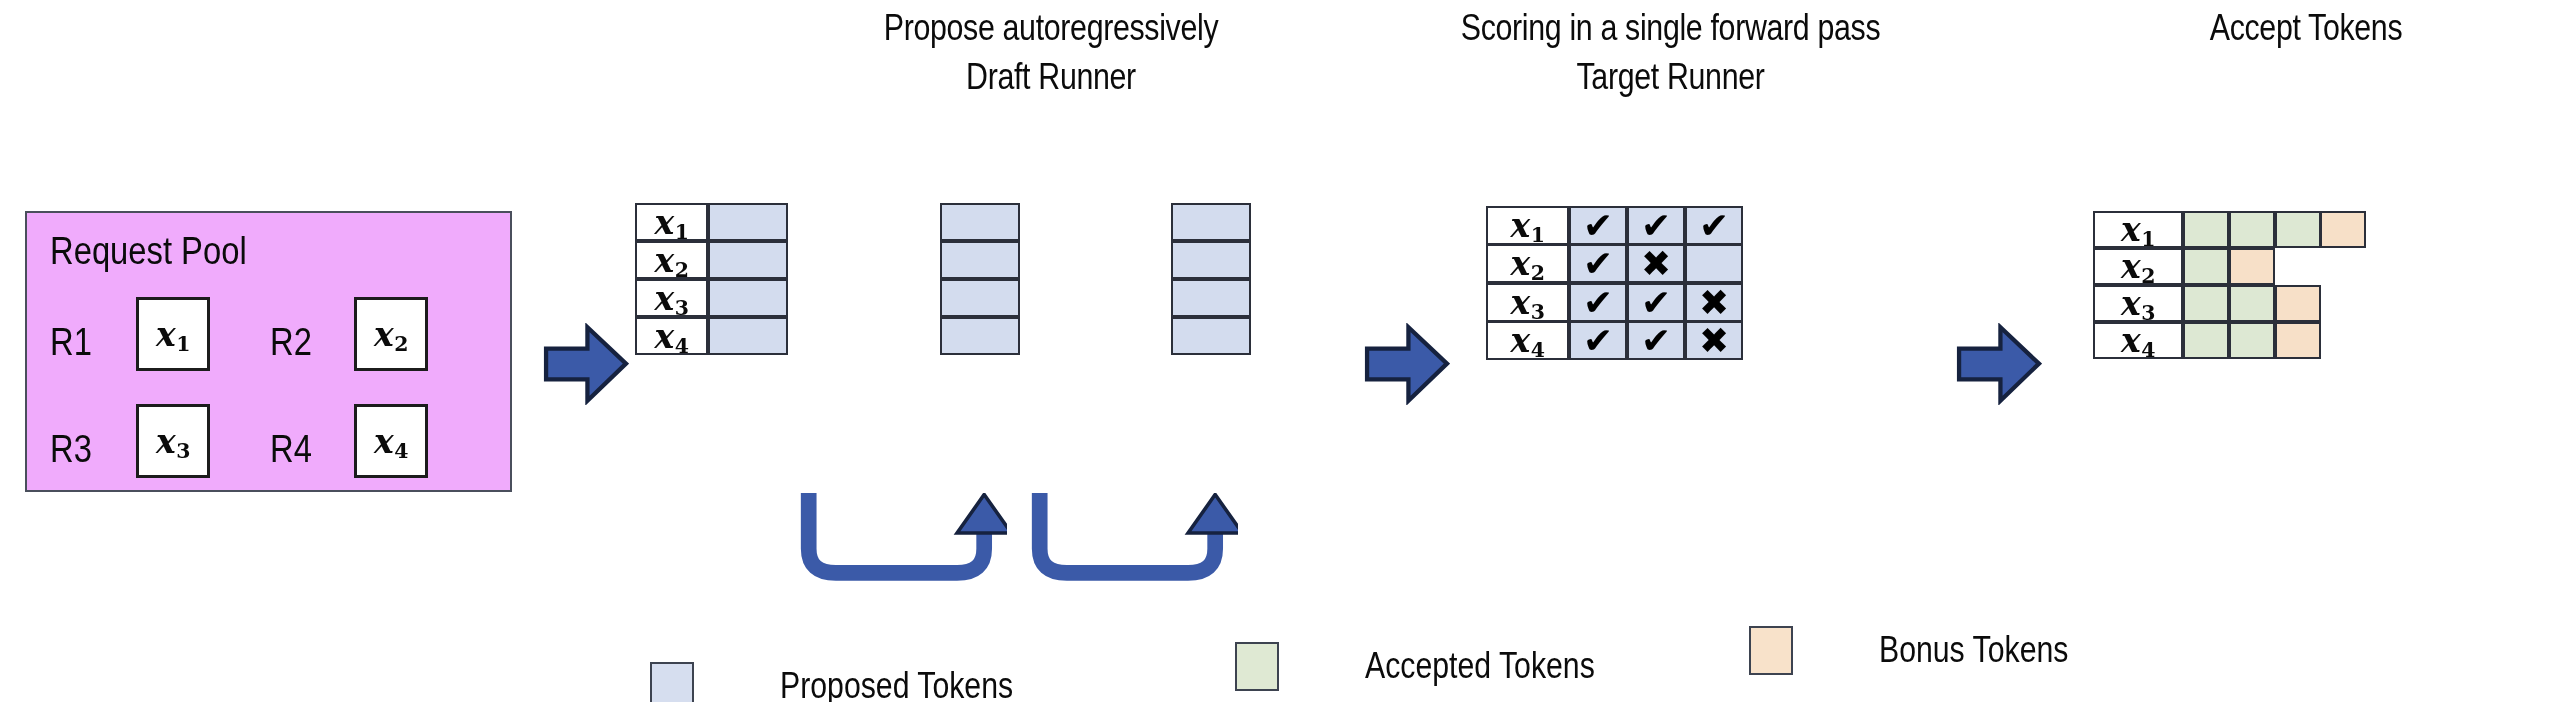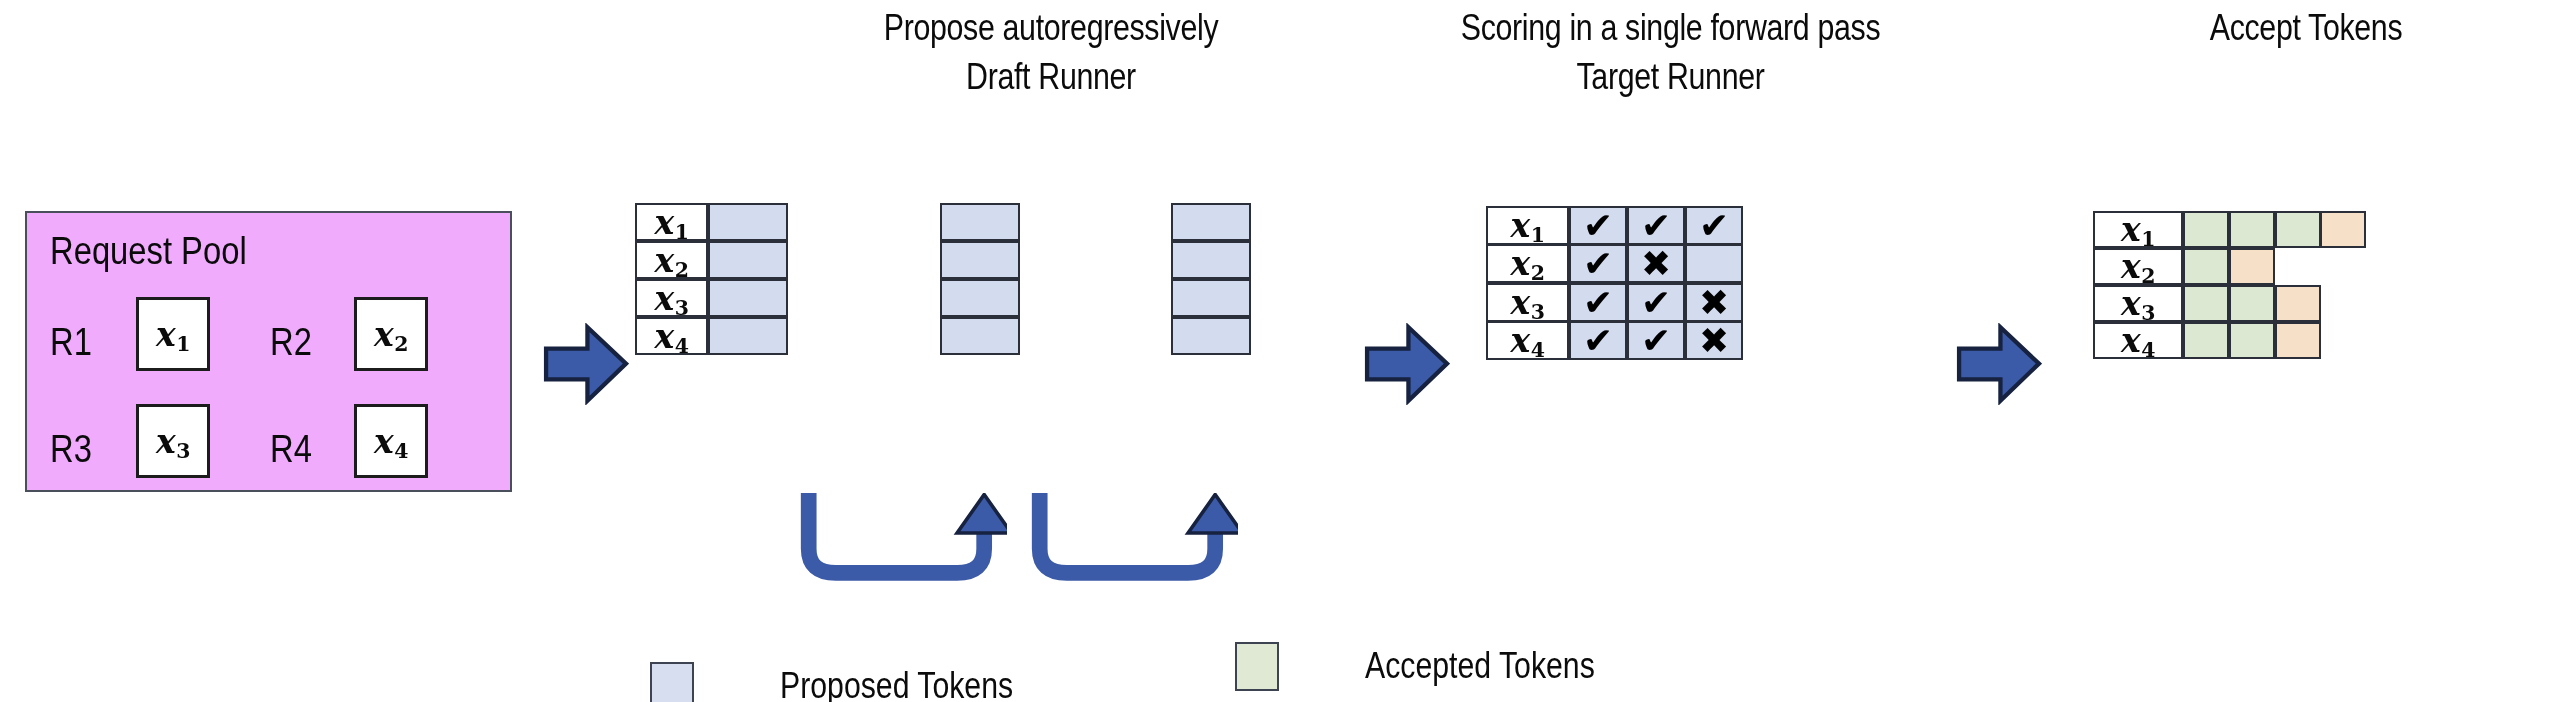--- a/index.html
+++ b/index.html
@@ -330,16 +330,20 @@
 
   <div id="legend">
     <div class="legend-item" style="left:650px; top:15.7px;margin-top:36px;">
       <span class="legend-swatch proposed"></span>
       <span class="legend-label" style="margin-left:86px;">Proposed Tokens</span>
     </div>
     <div class="legend-item" style="left:1235px; top:15.7px;margin-top:16px;">
       <span class="legend-swatch accepted"></span>
       <span class="legend-label" style="margin-left:86px;">Accepted Tokens</span>
     </div>
+    <div class="legend-item" style="left:1749px; top:15.7px;">
+      <span class="legend-swatch bonus"></span>
+      <span class="legend-label" style="margin-left:86px;">Bonus Tokens</span>
+    </div>
   </div>
 
 </div>
 
 
 </body></html>

